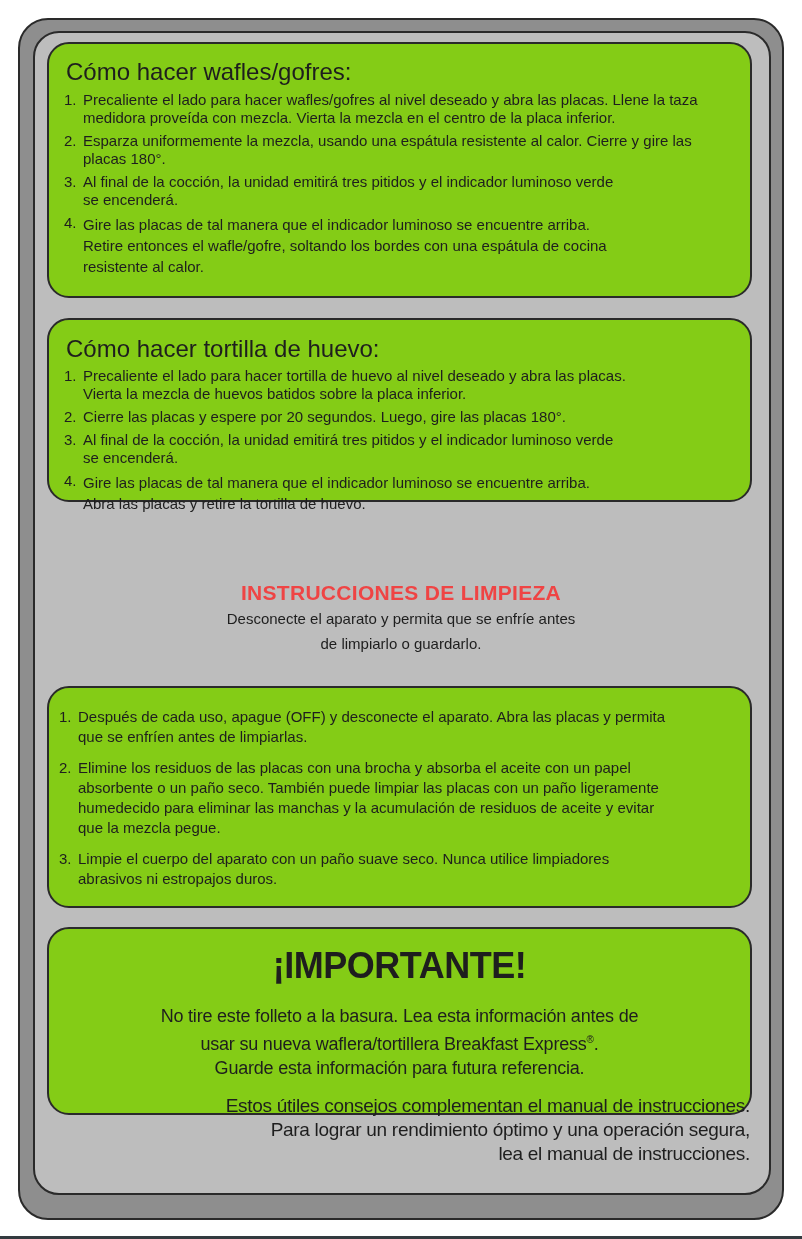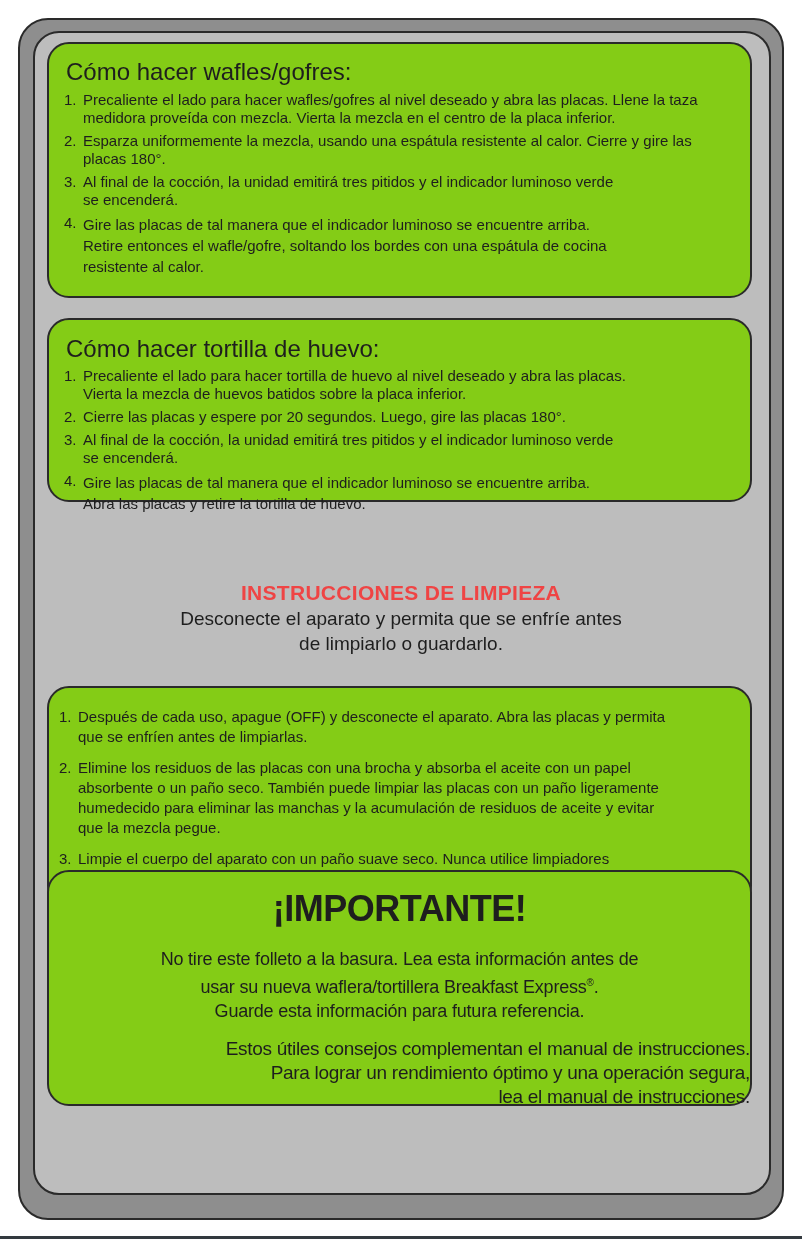--- a/index.html
+++ b/index.html
@@ -15,39 +15,39 @@
     position: absolute; left: 33px; top: 31px; width: 738px; height: 1164px;
     background: #bdbdbd; border: 2px solid #2a2a2a; border-radius: 26px;
   }
   .panel {
     position: absolute; left: 47px; width: 705px; background: #84cc16;
     border: 2px solid #2a2a2a; border-radius: 22px;
   }
   .panel-waffles { top: 42px; height: 256px; }
   .panel-tortilla { top: 318px; height: 184px; }
   .panel-cleaning { top: 686px; height: 222px; }
-  .panel-important { top: 870px; height: 236px; }
+  .panel-important { top: 927px; height: 188px; }
 
   .panel-title {
     position: absolute; left: 17px; font-size: 24px; font-weight: normal; color: #1e1e1e;
   }
   .steps { position: absolute; left: 15px; right: 14px; font-size: 15px; line-height: 18px; }
   .step { display: flex; margin-bottom: 5px; }
   .step-num { width: 19px; flex: none; }
   .step-text { flex: 1; white-space: pre-line; }
 
   .cleaning-header {
     position: absolute; left: 0; width: 802px; top: 580px; text-align: center;
   }
   .cleaning-title {
     font-size: 21px; font-weight: bold; letter-spacing: 0.3px; color: #ef4444;
     line-height: 26px;
   }
   .cleaning-subtitle {
-    font-size: 19px; line-height: 25px; white-space: pre-line; color: #1e1e1e;
+    font-size: 15px; line-height: 25px; white-space: pre-line; color: #1e1e1e;
   }
 
   .steps-cleaning { left: 10px; right: 12px; top: 19px; font-size: 15px; line-height: 20px; }
   .steps-cleaning .step { margin-bottom: 11px; }
 
   .important-title {
     position: absolute; left: 0; right: 0; top: 16px; text-align: center;
     font-size: 36px; font-weight: bold; letter-spacing: -0.5px;
   }
   .important-bold {

